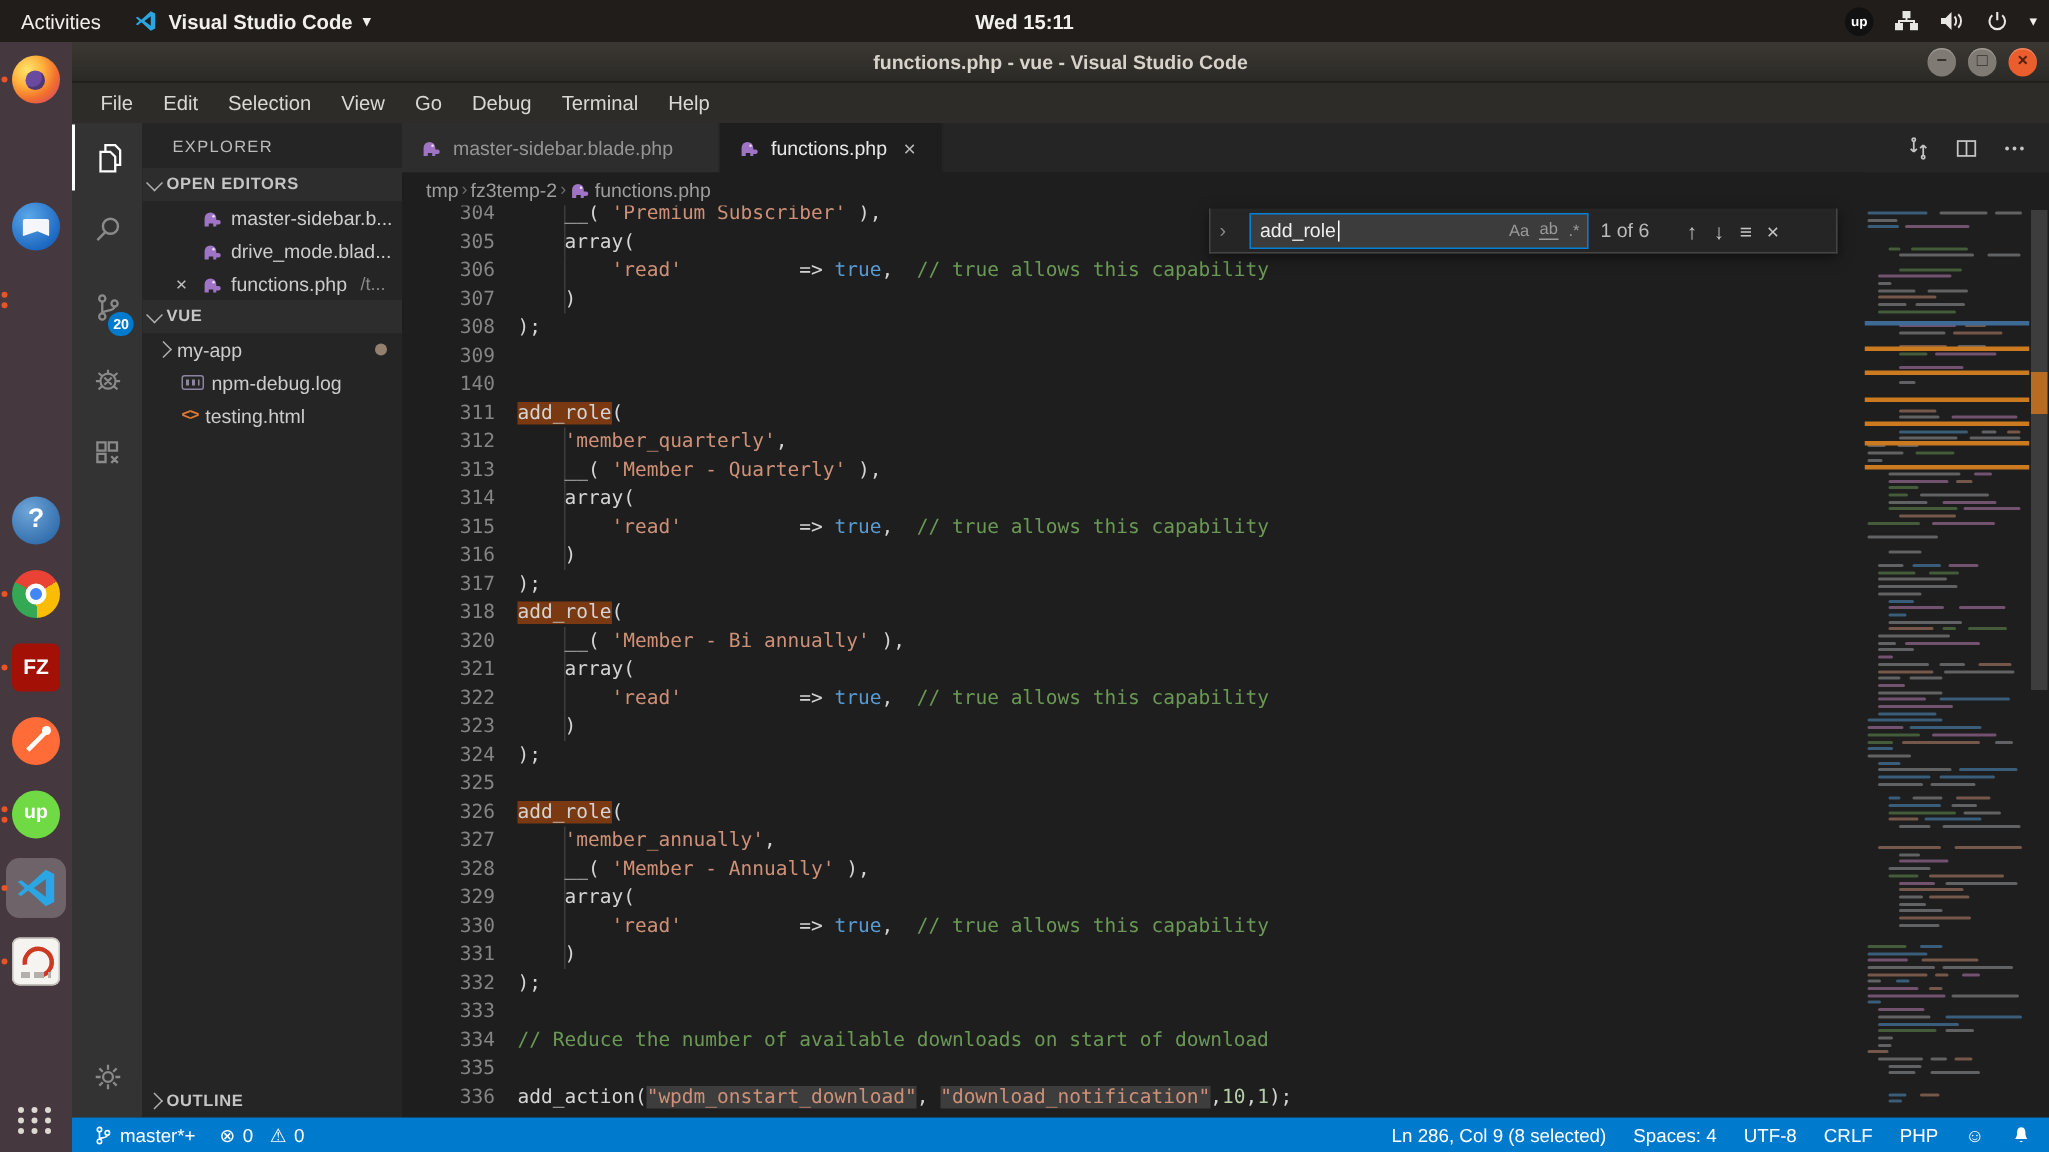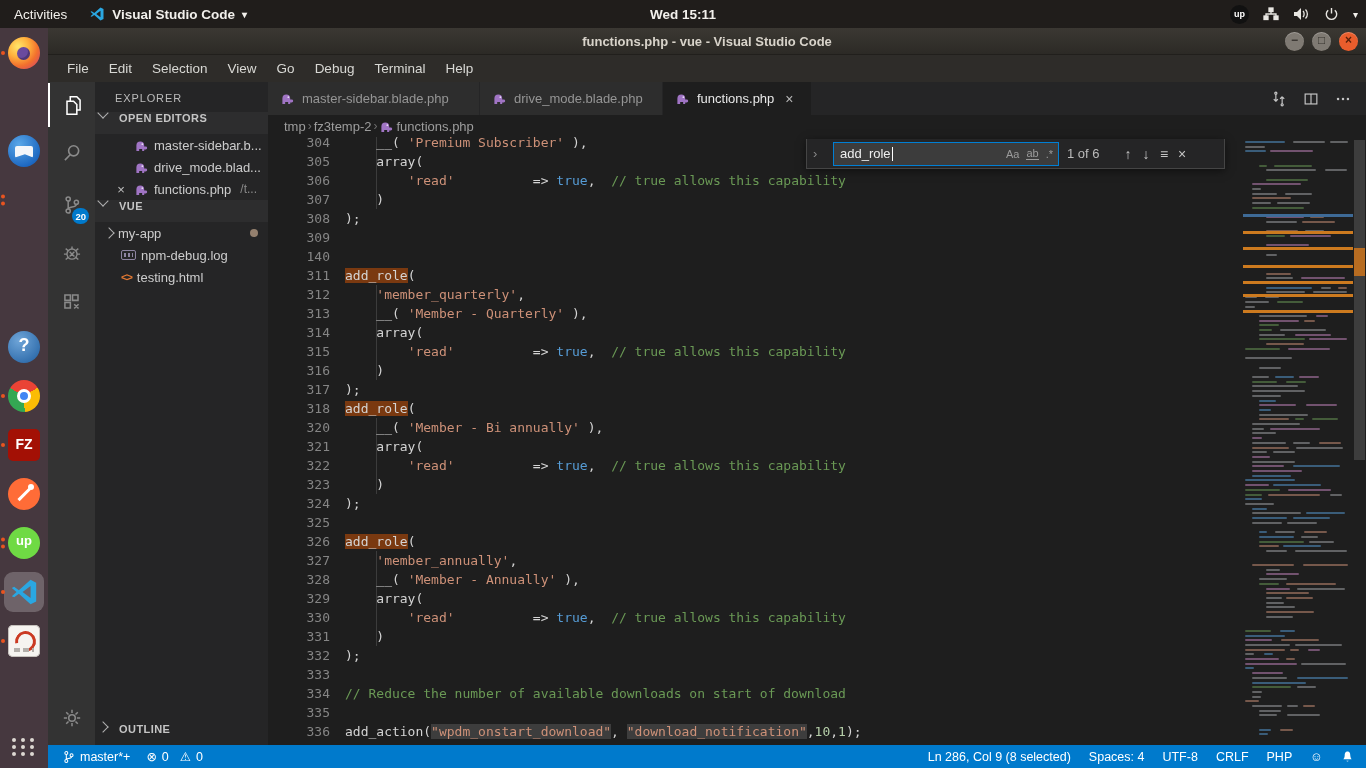--- a/index.html
+++ b/index.html
@@ -67,21 +67,21 @@
   
   #activitybar { position:absolute; left:48px; top:82px; width:47px; height:663px; background:#333333; z-index:20; }
   .ab-item { position:absolute; left:0; width:47px; height:44px; display:flex; align-items:center; justify-content:center; color:#8a8a8a; }
   .ab-item.active { color:#ffffff; border-left:2px solid #fff; }
   .ab-badge { position:absolute; right:6px; bottom:3px; min-width:16px; height:16px; border-radius:9px;
     background:#007acc; color:#fff; font-size:9.5px; font-weight:bold; display:flex; align-items:center; justify-content:center; padding:0 3px; }
 
   
   #sidebar { position:absolute; left:95px; top:82px; width:173px; height:663px; background:#252526; z-index:20; color:#cccccc; }
   #sb-title { padding:10px 0 8px 20px; font-size:11px; letter-spacing:.08em; color:#bbbbbb; }
-  .sec-header { height:22px; display:flex; gap:12px; padding-left:4px;
+  .sec-header { height:22px; display:flex; align-items:center; gap:4px; padding-left:4px;
     font-size:11px; font-weight:bold; color:#c5c5c5; letter-spacing:.04em; background:#2d2d2e; }
   .row { height:22px; display:flex; align-items:center; gap:5px; font-size:13px; color:#cccccc; white-space:nowrap; }
   .row .dim { color:#8a8a8a; font-size:12px; margin-left:4px; }
   .row .closex { width:16px; text-align:center; color:#c0c0c0; font-size:13px; }
   .chev { width:8px; height:8px; border-right:1.4px solid #b0b0b0; border-bottom:1.4px solid #b0b0b0; display:inline-block; flex:none; }
   .chev.down { transform:rotate(45deg); margin-top:-3px; }
   .chev.right { transform:rotate(-45deg); }
   .php-ico { width:15px; height:13px; flex:none; }
   .mod-dot { margin-left:auto; margin-right:10px; width:8px; height:8px; border-radius:50%; background:#94806e; }
   .npm-ico { width:15px; height:10px; border:1px solid #8d84a0; border-radius:2px; position:relative; flex:none; }
@@ -421,29 +421,20 @@
     <div id="tabbar">
       <div id="tabs" style="display:flex">
           <div class="tab" style="width: 212px;">
             <span>
               <svg class="php-ico" viewBox="0 0 16 14">
                 <path fill="#a074c4" d="M2.5 13V7a4.2 4.2 0 0 1 8.4 0v1.2h1.6a1.6 1.6 0 0 1 0 3.2h-1.6V13h-2.2v-2.2H5.5V13Z"></path>
                 <circle cx="8.9" cy="5.6" r="0.9" fill="#e8e2f2"></circle>
               </svg>
             </span>
             <span>master-sidebar.blade.php</span>
-          </div>
-          <div class="tab" style="width: 183px;">
-            <span>
-              <svg class="php-ico" viewBox="0 0 16 14">
-                <path fill="#a074c4" d="M2.5 13V7a4.2 4.2 0 0 1 8.4 0v1.2h1.6a1.6 1.6 0 0 1 0 3.2h-1.6V13h-2.2v-2.2H5.5V13Z"></path>
-                <circle cx="8.9" cy="5.6" r="0.9" fill="#e8e2f2"></circle>
-              </svg>
-            </span>
-            <span>drive_mode.blade.php</span>
           </div>
           <div class="tab active" style="width: 149px;">
             <span>
               <svg class="php-ico" viewBox="0 0 16 14">
                 <path fill="#a074c4" d="M2.5 13V7a4.2 4.2 0 0 1 8.4 0v1.2h1.6a1.6 1.6 0 0 1 0 3.2h-1.6V13h-2.2v-2.2H5.5V13Z"></path>
                 <circle cx="8.9" cy="5.6" r="0.9" fill="#e8e2f2"></circle>
               </svg>
             </span>
             <span>functions.php</span>
             <span class="tx">×</span>

